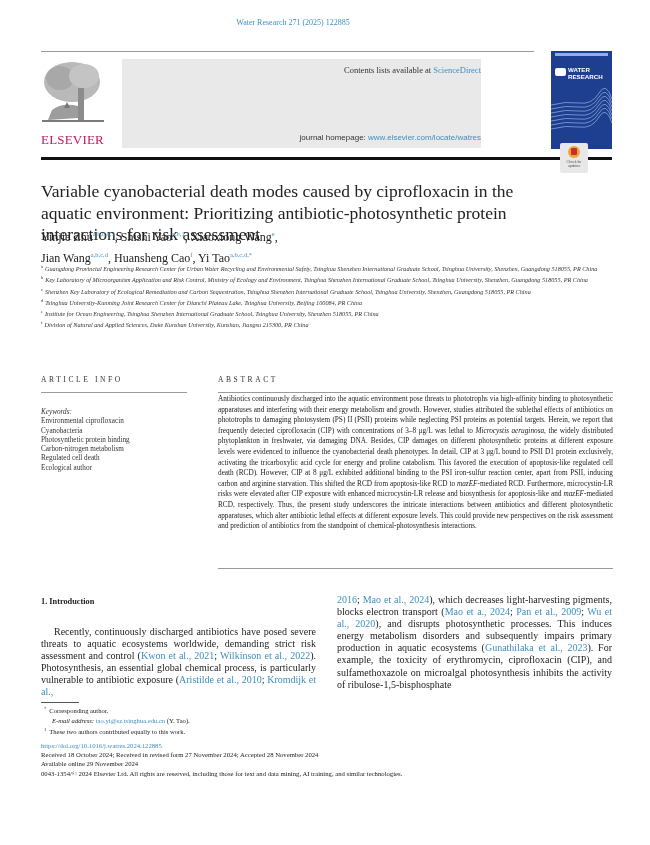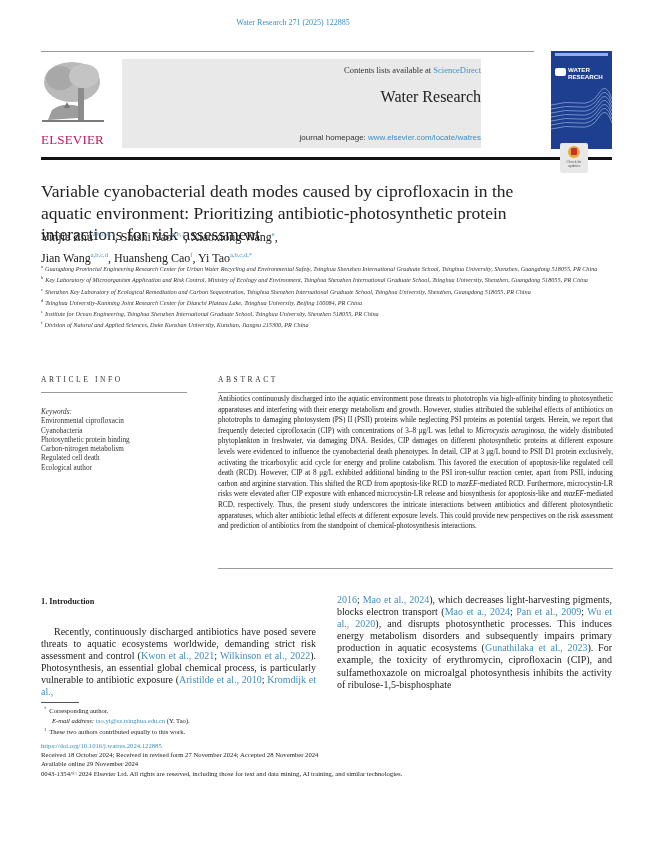--- a/index.html
+++ b/index.html
@@ -83,21 +83,20 @@
     <rect x="36" y="28" width="6" height="32" fill="#8c8c8c"></rect>
     <path d="M10 50 Q20 42 36 46 L36 58 L6 60 Z" fill="#9d9d9d"></path>
     <rect x="0" y="60" width="62" height="2" fill="#7a7a7a"></rect>
     <path d="M22 48 l3 -6 l3 6 z" fill="#777"></path>
   </svg>
   <div class="wordmark">ELSEVIER</div>
 </div>
 
 <div id="masthead" class="abs">
   <div id="contents-line"><span>Contents lists available at </span><span class="link">ScienceDirect</span></div>
-  <div id="journal-name">Water Research</div>
   <div id="homepage-line"><span>journal homepage: </span><span class="link">www.elsevier.com/locate/watres</span></div>
 </div>
 
 <div id="journal-cover" class="abs">
   <div class="cover-bar"></div>
   <div class="cover-badge"></div>
   <div class="cover-title"><span>WATER</span><br><span>RESEARCH</span></div>
   <svg width="61" height="62" viewBox="0 0 61 62">
     <g fill="none" stroke="#9fb6e3" stroke-width="0.8" opacity="0.85">
       <path d="M0 18 Q15 14 28 16 T48 6 T61 12"></path>

